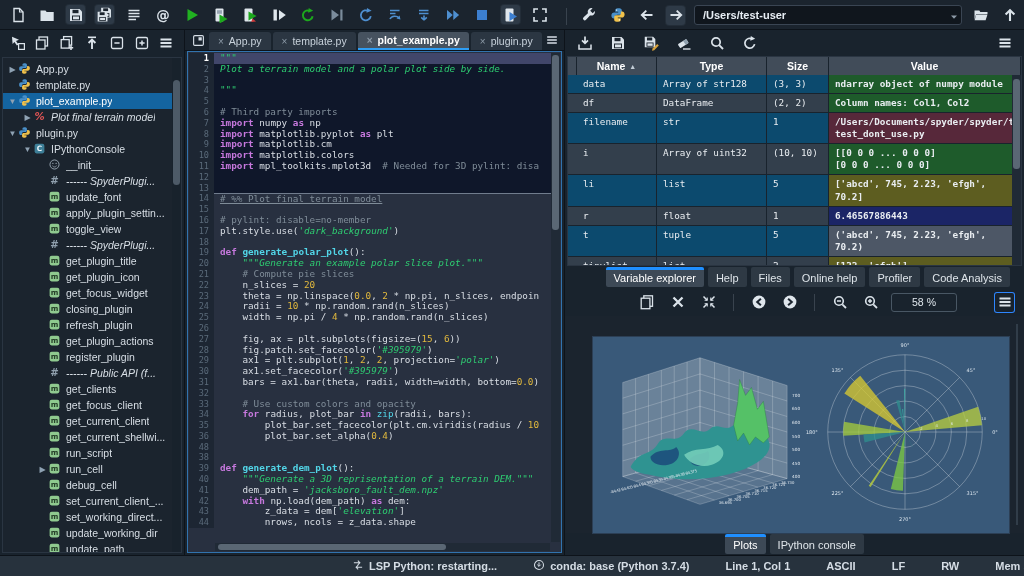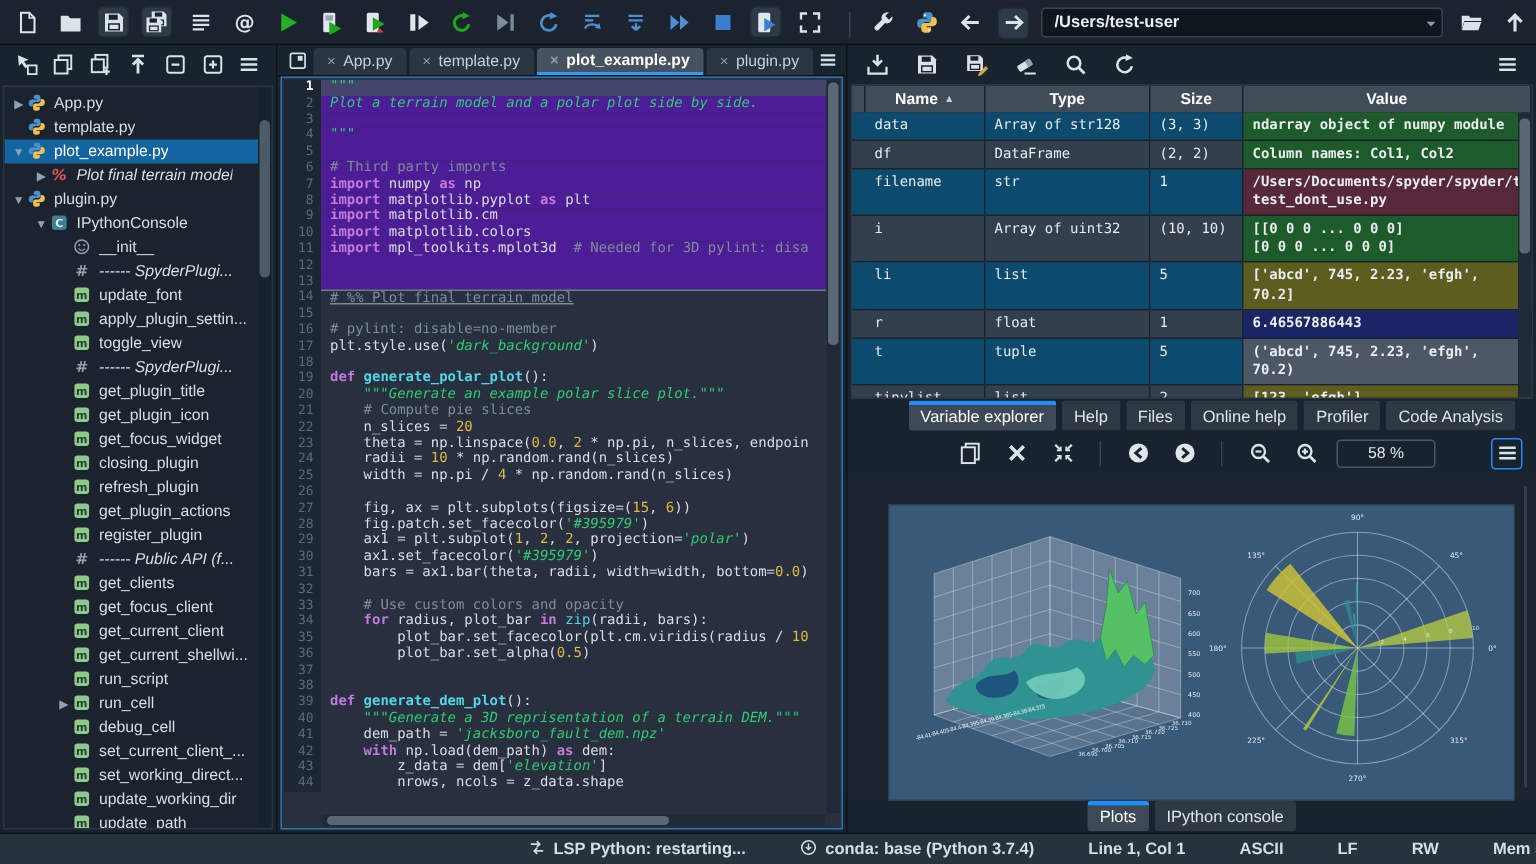--- a/index.html
+++ b/index.html
@@ -63,21 +63,21 @@
     display:flex; justify-content:center; }
   .etab-menu svg { width:14px; height:14px; }
   .code-wrap { flex:1; position:relative; overflow:hidden; margin:0 2px 2px 2px;
     border:1px solid #3173ae; background:#283040; }
   .code-lines { position:absolute; inset:1px 10px 9px 1px; overflow:hidden; }
   .cl { display:flex; height:10.8px; line-height:10.9px; font-family:"DejaVu Sans Mono",monospace;
     font-size:9.3px; white-space:pre; }
   .ln { width:25px; flex:none; text-align:right; padding-right:5px; color:#5a6a7a;
     background:#1d2633; font-size:8.6px; }
   .ct { flex:1; padding-left:6px; color:#d9dee5; overflow:hidden; }
-  .cl.cell .ct { background:#4c1d95; }
+  .cl.cell .ct { background:#0f172a; }
   .cl.cur .ct { background:#41466a; }
   .cl.cur .ln { color:#ffffff; font-weight:bold; }
   .cl.sep .ct { border-top:1px solid #707c8d; }
   .cl.sep .ct .c { text-decoration:underline; }
   .ct .k { color:#c678dd; font-weight:bold; }
   .ct .s { color:#2ecc71; font-style:italic; }
   .ct .n { color:#e2b93d; }
   .ct .f { color:#52d6e8; font-weight:bold; }
   .ct .b { color:#52d6e8; }
   .ct .c { color:#7f8c98; }
@@ -683,22 +683,22 @@
             <div class="cl"><span class="ln">26</span><span class="ct"></span></div>
             <div class="cl"><span class="ln">27</span><span class="ct">    fig, ax = plt.subplots(figsize=(<span class="n">15</span>, <span class="n">6</span>))</span></div>
             <div class="cl"><span class="ln">28</span><span class="ct">    fig.patch.set_facecolor(<span class="s">'#395979'</span>)</span></div>
             <div class="cl"><span class="ln">29</span><span class="ct">    ax1 = plt.subplot(<span class="n">1</span>, <span class="n">2</span>, <span class="n">2</span>, projection=<span class="s">'polar'</span>)</span></div>
             <div class="cl"><span class="ln">30</span><span class="ct">    ax1.set_facecolor(<span class="s">'#395979'</span>)</span></div>
             <div class="cl"><span class="ln">31</span><span class="ct">    bars = ax1.bar(theta, radii, width=width, bottom=<span class="n">0.0</span>)</span></div>
             <div class="cl"><span class="ln">32</span><span class="ct"></span></div>
             <div class="cl"><span class="ln">33</span><span class="ct">    <span class="c"># Use custom colors and opacity</span></span></div>
             <div class="cl"><span class="ln">34</span><span class="ct">    <span class="k">for</span> radius, plot_bar <span class="k">in</span> <span class="b">zip</span>(radii, bars):</span></div>
             <div class="cl"><span class="ln">35</span><span class="ct">        plot_bar.set_facecolor(plt.cm.viridis(radius / <span class="n">10</span></span></div>
-            <div class="cl"><span class="ln">36</span><span class="ct">        plot_bar.set_alpha(<span class="n">0.5</span>)</span></div>
-            <div class="cl"><span class="ln">37</span><span class="ct"></span></div>
+            <div class="cl"><span class="ln">36</span><span class="ct">        plot_bar.set_alpha(<span class="n">0.4</span>)</span></div>
+            <div class="cl"><span class="ln">48</span><span class="ct"></span></div>
             <div class="cl"><span class="ln">38</span><span class="ct"></span></div>
             <div class="cl"><span class="ln">39</span><span class="ct"><span class="k">def</span> <span class="f">generate_dem_plot</span>():</span></div>
             <div class="cl"><span class="ln">40</span><span class="ct"><span class="s">    """Generate a 3D reprisentation of a terrain DEM."""</span></span></div>
             <div class="cl"><span class="ln">41</span><span class="ct">    dem_path = <span class="s">'jacksboro_fault_dem.npz'</span></span></div>
             <div class="cl"><span class="ln">42</span><span class="ct">    <span class="k">with</span> np.load(dem_path) <span class="k">as</span> dem:</span></div>
             <div class="cl"><span class="ln">43</span><span class="ct">        z_data = dem[<span class="s">'elevation'</span>]</span></div>
             <div class="cl"><span class="ln">44</span><span class="ct">        nrows, ncols = z_data.shape</span></div>
           </div>
         <div class="code-vsb">
             <div class="th"></div>

